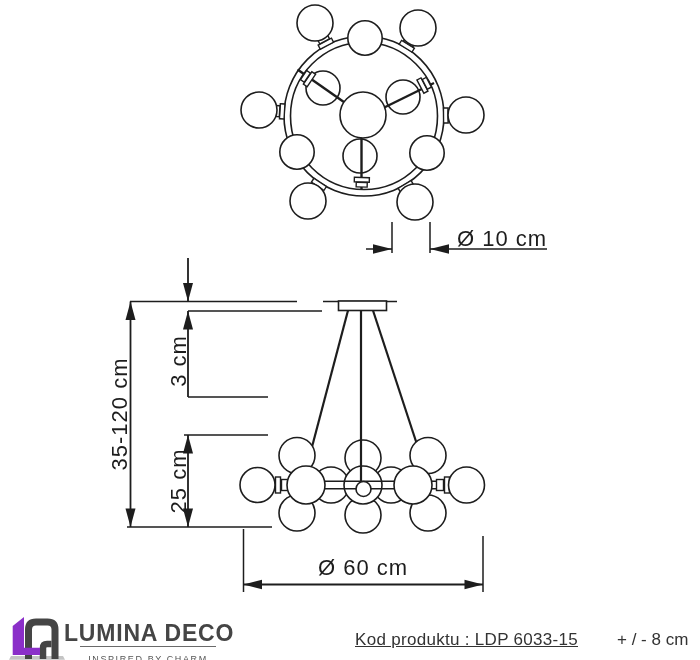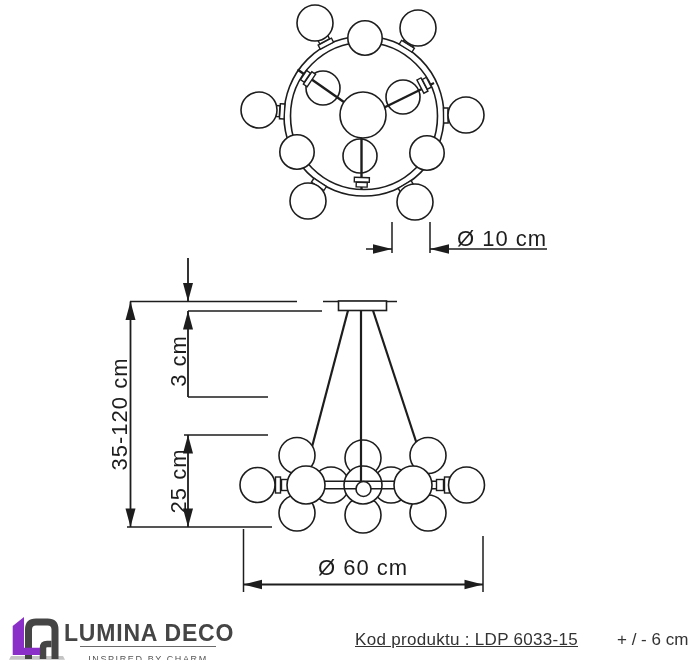--- a/index.html
+++ b/index.html
@@ -197,15 +197,15 @@
   <path d="M 20.5 51 V 21.5 Q 20.5 14 28 14 H 39.5 Q 47 14 47 21.5 V 51" fill="none" stroke="#454545" stroke-width="7"></path>
   <path d="M 35 51 V 40 Q 35 36 39 36 H 43.5" fill="none" stroke="#454545" stroke-width="6.5"></path>
   <polygon points="4.7,18 16,9 16,39.8 32,39.8 32,47 4.7,47" fill="#8B2FC9"></polygon>
 </svg>
 
 <div class="footer-brand">LUMINA DECO</div>
 <div class="footer-tagline-wrap">
   <span class="footer-tagline">INSPIRED BY CHARM</span>
 </div>
 <div class="footer-product">Kod produktu : LDP 6033-15</div>
-<div class="footer-tolerance">+ / - 6 cm</div>
+<div class="footer-tolerance">+ / - 8 cm</div>
 
 </div>
 
 </body></html>

